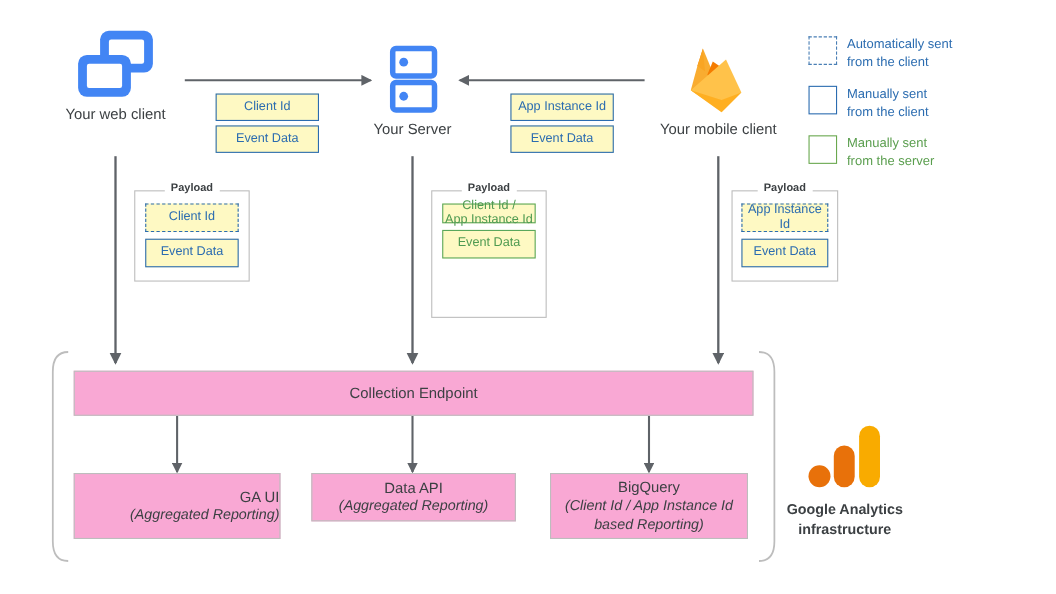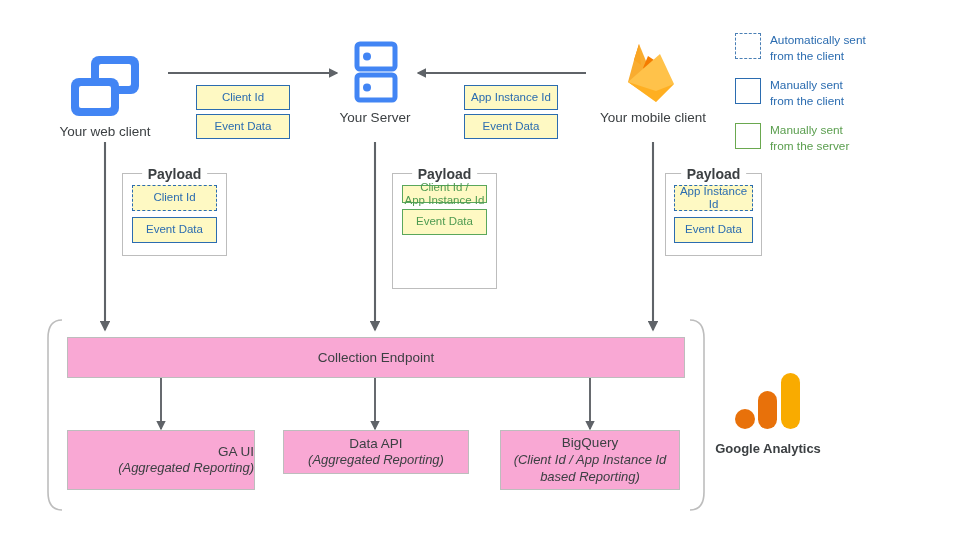--- a/index.html
+++ b/index.html
@@ -27,21 +27,21 @@
   .chip.green{border:1.3px solid #5aa75c;color:#4e9a51;}
 
   
   .payload{
     box-sizing:border-box;
     border:1px solid #bdbdbd;background:#ffffff;
   }
   .payload-legend{
     position:absolute;top:-8px;left:50%;transform:translateX(-50%);
     background:#ffffff;padding:0 6px;
-    font-size:14px;font-weight:bold;color:#3c4043;white-space:nowrap;
+    font-size:10px;font-weight:bold;color:#3c4043;white-space:nowrap;
   }
 
   
   .gbox{
     box-sizing:border-box;border:1px solid #bdbdbd;background:#f9a8d4;
     display:flex;flex-direction:column;align-items:center;justify-content:center;
     text-align:center;font-size:13.5px;color:#3c4043;line-height:1.3;
   }
   .gbox .sub{font-style:italic;font-size:13px;}
 
@@ -79,21 +79,21 @@
   <line x1="653" y1="142" x2="653" y2="330" stroke="#5f6368" stroke-width="2.1" marker-end="url(#ah)"></line>
 
   <line x1="161" y1="378" x2="161" y2="429" stroke="#5f6368" stroke-width="1.9" marker-end="url(#ah)"></line>
   <line x1="375" y1="378" x2="375" y2="429" stroke="#5f6368" stroke-width="1.9" marker-end="url(#ah)"></line>
   <line x1="590" y1="378" x2="590" y2="429" stroke="#5f6368" stroke-width="1.9" marker-end="url(#ah)"></line>
 
   <path d="M 62 320 Q 48 320 48 338 L 48 492 Q 48 510 62 510" fill="none" stroke="#bdbdbd" stroke-width="1.6"></path>
   <path d="M 690 320 Q 704 320 704 338 L 704 492 Q 704 510 690 510" fill="none" stroke="#bdbdbd" stroke-width="1.6"></path>
 </svg>
 
-<div class="abs" style="left:45px;top:52px;width:120px;">
+<div class="abs" style="left:45px;top:24px;width:120px;">
   <svg width="120" height="72" viewBox="0 0 80 72" style="display:block;margin:0 auto;">
     <rect x="26" y="4" width="48" height="38" rx="8" fill="#4285f4"></rect>
     <rect x="34" y="12" width="32" height="22" rx="2" fill="#ffffff"></rect>
     <rect x="6" y="26" width="48" height="38" rx="8" fill="#4285f4"></rect>
     <rect x="14" y="34" width="32" height="22" rx="2" fill="#ffffff"></rect>
   </svg>
   <div class="node-label">Your web client</div>
 </div>
 
 <div class="abs" style="left:315px;top:38px;width:120px;">
@@ -165,27 +165,28 @@
   <span>Data API</span>
   <span class="sub">(Aggregated Reporting)</span>
 </div>
 
 <div class="abs gbox" style="left:500px;top:430px;width:180px;height:60px;">
   <span>BigQuery</span>
   <span class="sub" style="white-space:pre-line;">(Client Id / App Instance Id
 based Reporting)</span>
 </div>
 
-<div class="abs" style="left:700px;top:371px;width:136px;">
+<div class="abs" style="left:700px;top:385px;width:136px;">
   <svg width="70" height="62" viewBox="0 0 70 62" style="display:block;margin:0 auto;">
     <rect x="48" y="2" width="19" height="56" rx="9.5" fill="#f9ab00"></rect>
     <rect x="25" y="20" width="19" height="38" rx="9.5" fill="#e8710a"></rect>
     <circle cx="12" cy="48" r="10" fill="#e8710a"></circle>
   </svg>
   <div class="ga-cap" style="margin-top:7px;">Google Analytics</div>
+  <div class="ga-cap">infrastructure</div>
 </div>
 
 <div class="abs" style="left:735px;top:33px;">
 
   <div class="legend-row">
     <span class="legend-sw dashed"></span>
     <span class="legend-txt blue">
       <span>Automatically sent</span><br>
       <span>from the client</span>
     </span>

